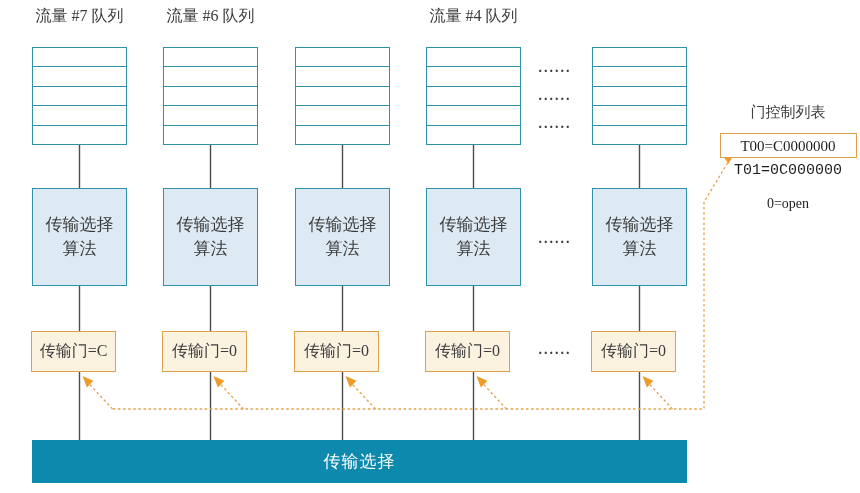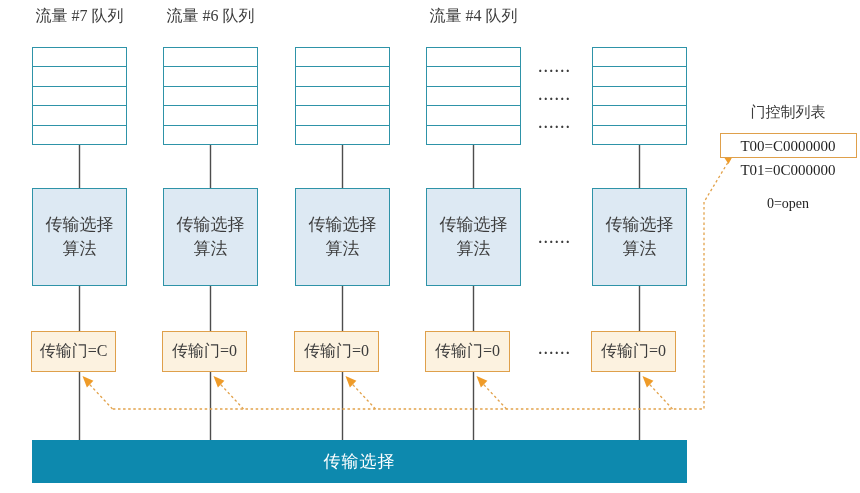--- a/index.html
+++ b/index.html
@@ -51,21 +51,21 @@
     color:#ffffff; font-size:17px; letter-spacing:1px;
   }
 
   .gcl{position:absolute; left:718px; top:103px; width:140px; text-align:center;}
   .gcl-title{font-size:15px; color:#3c3c3c; margin-bottom:11px; white-space:nowrap;}
   .gcl-entry-boxed{
     display:block; margin:0 auto 4px auto; width:137px; height:25px; line-height:25px;
     border:1.6px solid #dfa04b; background:#ffffff; box-sizing:border-box;
     font-size:15px; color:#1f1f1f; white-space:nowrap;
   }
-  .gcl-entry-plain{font-size:15px; color:#1f1f1f; margin-bottom:14px; white-space:nowrap;}
+  .gcl-entry-plain{font-size:15px; color:#1f1f1f; margin-bottom:14px; white-space:nowrap;font-family:Liberation Mono, monospace;}
   .gcl-legend{font-size:14px; color:#1f1f1f; line-height:21px; white-space:nowrap;}
 </style>
 </head>
 <body>
 
 <div class="stage">
 
   <svg class="wires" viewBox="0 0 860 493">
     <g stroke="#4d4d4d" stroke-width="1.4">
       <line x1="79.5" y1="145" x2="79.5" y2="189"></line>

